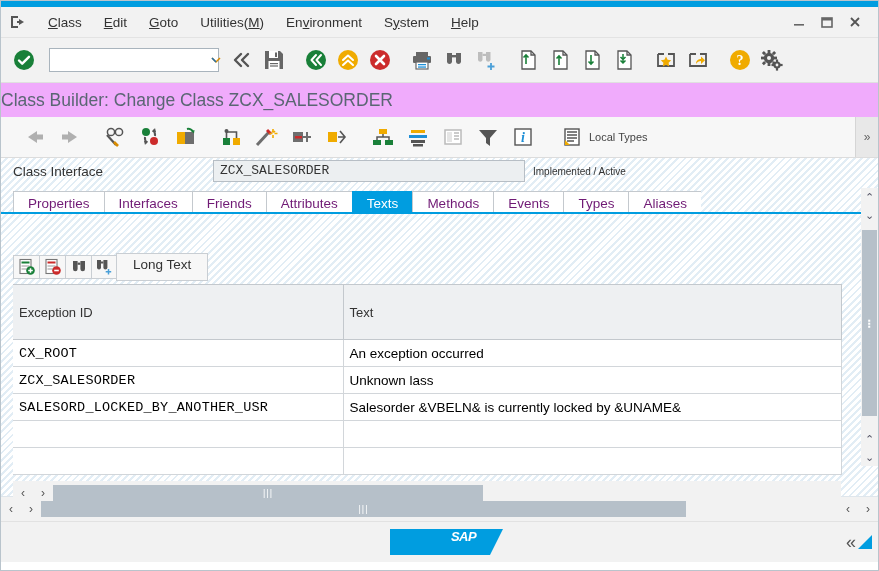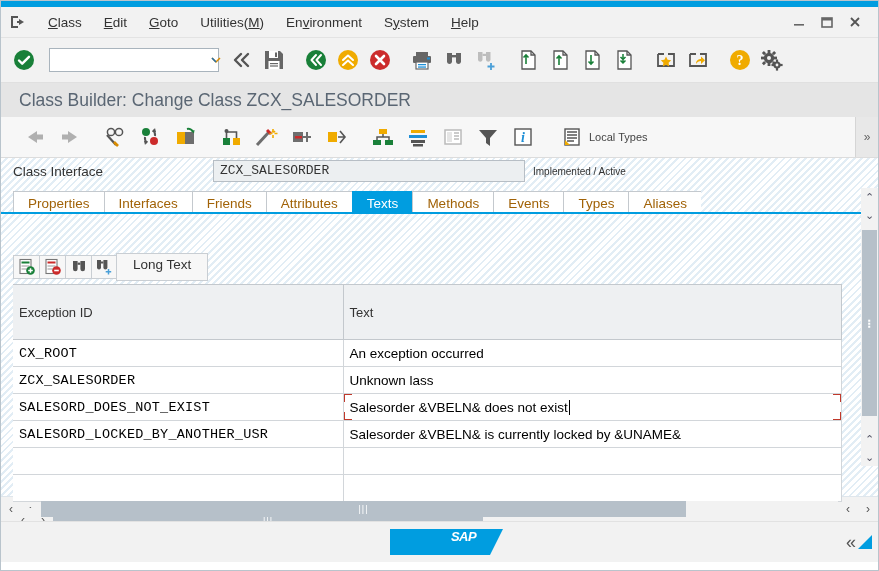--- a/index.html
+++ b/index.html
@@ -27,22 +27,22 @@
               padding:0 8px;border-bottom:1px solid #e0e0e0;gap:2px;}
   .tb-ico{width:30px;height:30px;display:flex;align-items:center;justify-content:center;border-radius:2px;}
   .cmdfield{width:170px;height:24px;border:1px solid #a9b4bd;background:#fff;
             display:flex;align-items:center;margin:0 6px 0 8px;box-sizing:border-box;}
   .cmdfield input{border:0;outline:0;flex:1;height:20px;font-family:"Liberation Mono",monospace;
                   font-size:12px;padding:0 4px;background:transparent;}
   .cmd-caret{width:16px;display:flex;align-items:center;justify-content:center;}
   .tb-sep{width:8px;}
 
   
-  .pagetitle{height:34px;display:flex;align-items:center;padding-left:18px;
-             font-size:17.5px;color:#5a6673;background:#e5e5e5;}
+  .pagetitle{height:34px;display:flex;align-items:center;
+             font-size:17.5px;color:#5a6673;background:#f0abfc;}
 
   
   .apptoolbar{height:40px;background:#f7f7f7;display:flex;align-items:center;
               padding-left:18px;border-bottom:1px solid #dcdcdc;gap:3px;position:relative;}
   .at-ico{width:32px;height:30px;display:flex;align-items:center;justify-content:center;border-radius:2px;}
   .at-btn{display:flex;align-items:center;gap:6px;padding:2px 8px;height:30px;font-size:11px;color:#444;}
   .overflow{position:absolute;right:0;top:0;bottom:0;width:22px;background:#e8e8e8;
             display:flex;align-items:center;justify-content:center;font-size:12px;color:#666;
             border-left:1px solid #d5d5d5;}
 
@@ -52,21 +52,21 @@
 
   .idrow{display:flex;align-items:center;height:26px;padding-left:12px;}
   .idlabel{width:200px;font-size:13.5px;color:#333;}
   .idinput{width:312px;height:22px;background:#eceff1;border:1px solid #b7bec5;
            font-family:"Liberation Mono",monospace;font-size:13px;color:#333;
            padding:0 6px;box-sizing:border-box;line-height:20px;}
   .idstatus{margin-left:8px;font-size:10px;color:#333;}
 
   
   .tabstrip{display:flex;align-items:flex-end;padding-left:12px;height:26px;margin-top:4px;position:relative;}
-  .tab{height:23px;line-height:23px;padding:0 14px;font-size:13.5px;color:#a16207;
+  .tab{height:23px;line-height:23px;padding:0 14px;font-size:13.5px;color:#701a75;
        border:1px solid #c4c9ce;border-right:none;background:#fff;box-sizing:border-box;white-space:nowrap;}
   .tab:last-child{border-right:1px solid #c4c9ce;}
   .tab.active{background:#009de0;color:#fff;border-color:#009de0;position:relative;}
   .tabline{position:absolute;left:0;right:14px;bottom:0;height:2px;background:#009de0;}
 
   
   .gridpanel{position:absolute;left:12px;top:96px;width:840px;height:198px;}
   .gridtoolbar{display:flex;align-items:center;height:26px;}
   .gt-ico{width:26px;height:24px;border:1px solid #c9ced3;background:#f7f7f7;
           display:flex;align-items:center;justify-content:center;box-sizing:border-box;border-right:none;}
@@ -524,30 +524,20 @@
         <tbody>
           <tr>
             <td class="idcell">CX_ROOT</td>
             <td class="txtcell">An exception occurred</td>
           </tr>
           <tr>
             <td class="idcell">ZCX_SALESORDER</td>
             <td class="txtcell">Unknown lass</td>
           </tr>
           <tr>
-            <td class="idcell">SALESORD_DOES_NOT_EXIST</td>
-            <td class="txtcell sel">
-              <span>Salesorder &amp;VBELN&amp; does not exist</span><span class="caret"></span>
-              <span class="brk tl"></span>
-              <span class="brk tr"></span>
-              <span class="brk bl"></span>
-              <span class="brk br"></span>
-            </td>
-          </tr>
-          <tr>
             <td class="idcell">SALESORD_LOCKED_BY_ANOTHER_USR</td>
             <td class="txtcell">Salesorder &amp;VBELN&amp; is currently locked by &amp;UNAME&amp;</td>
           </tr>
           <tr>
             <td class="idcell"></td>
             <td class="txtcell"></td>
           </tr>
           <tr>
             <td class="idcell"></td>
             <td class="txtcell"></td>

